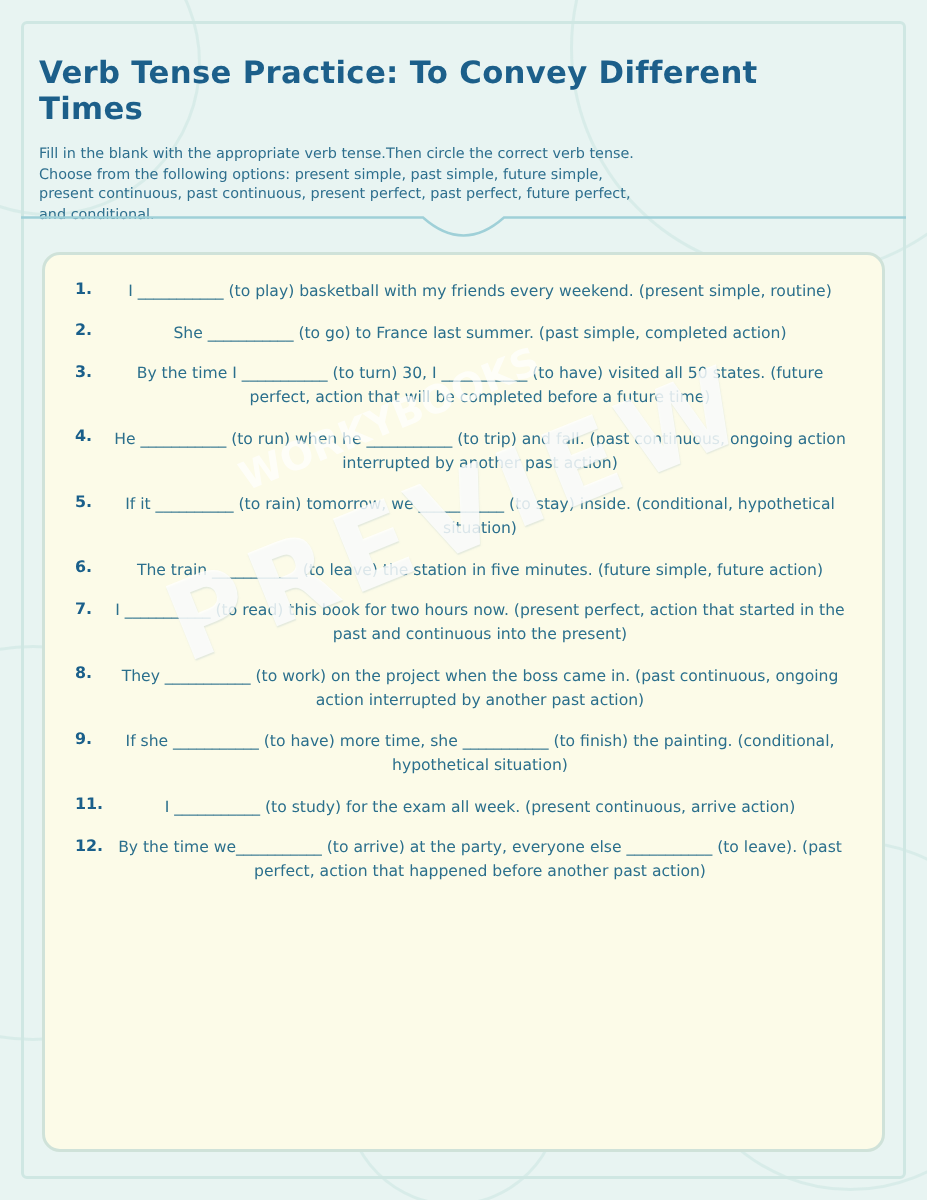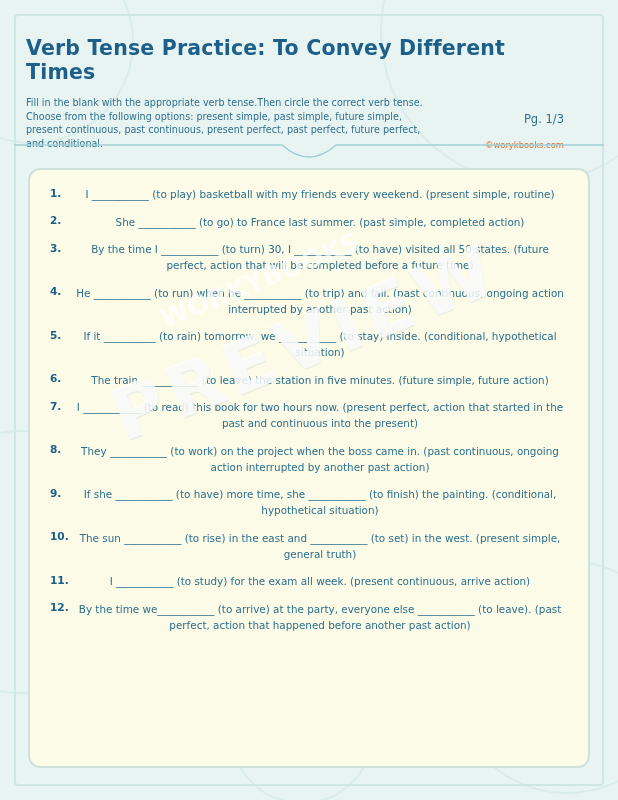--- a/index.html
+++ b/index.html
@@ -169,24 +169,20 @@
   <div class="bg-circle c3"></div>
   <div class="bg-circle c4"></div>
   <div class="bg-circle c5"></div>
 
   <div class="inner-frame"></div>
 
   <div class="header">
     <h1 class="title">Verb Tense Practice: To Convey Different Times</h1>
     <div class="subrow">
       <div class="instructions">Fill in the blank with the appropriate verb tense.Then circle the correct verb tense. Choose from the following options: present simple, past simple, future simple, present continuous, past continuous, present perfect, past perfect, future perfect, and conditional.</div>
-      <div class="meta">
-        <div class="pg">Pg. 1/3</div>
-        <div class="credit">©worykbooks.com</div>
-      </div>
     </div>
   </div>
 
   <svg class="divider" viewBox="0 0 590 22" preserveAspectRatio="none">
     <path d="M0,2 L268,2 Q295,26 322,2 L590,2" fill="none" stroke="#9fd0d8" stroke-width="1.6"></path>
   </svg>
 
   <div class="card">
     <ol class="qlist">
       <li class="qitem">
@@ -219,24 +215,20 @@
       </li>
       <li class="qitem">
         <span class="qnum">8.</span>
         <span class="qtext">They ___________ (to work) on the project when the boss came in. (past continuous, ongoing action interrupted by another past action)</span>
       </li>
       <li class="qitem">
         <span class="qnum">9.</span>
         <span class="qtext">If she ___________ (to have) more time, she ___________ (to finish) the painting. (conditional, hypothetical situation)</span>
       </li>
       <li class="qitem">
-        <span class="qnum">10.</span>
-        <span class="qtext">The sun ___________ (to rise) in the east and ___________ (to set) in the west. (present simple, general truth)</span>
-      </li>
-      <li class="qitem">
         <span class="qnum">11.</span>
         <span class="qtext">I ___________ (to study) for the exam all week. (present continuous, arrive action)</span>
       </li>
       <li class="qitem">
         <span class="qnum">12.</span>
         <span class="qtext">By the time we___________ (to arrive) at the party, everyone else ___________ (to leave). (past perfect, action that happened before another past action)</span>
       </li>
     </ol>
   </div>
 

